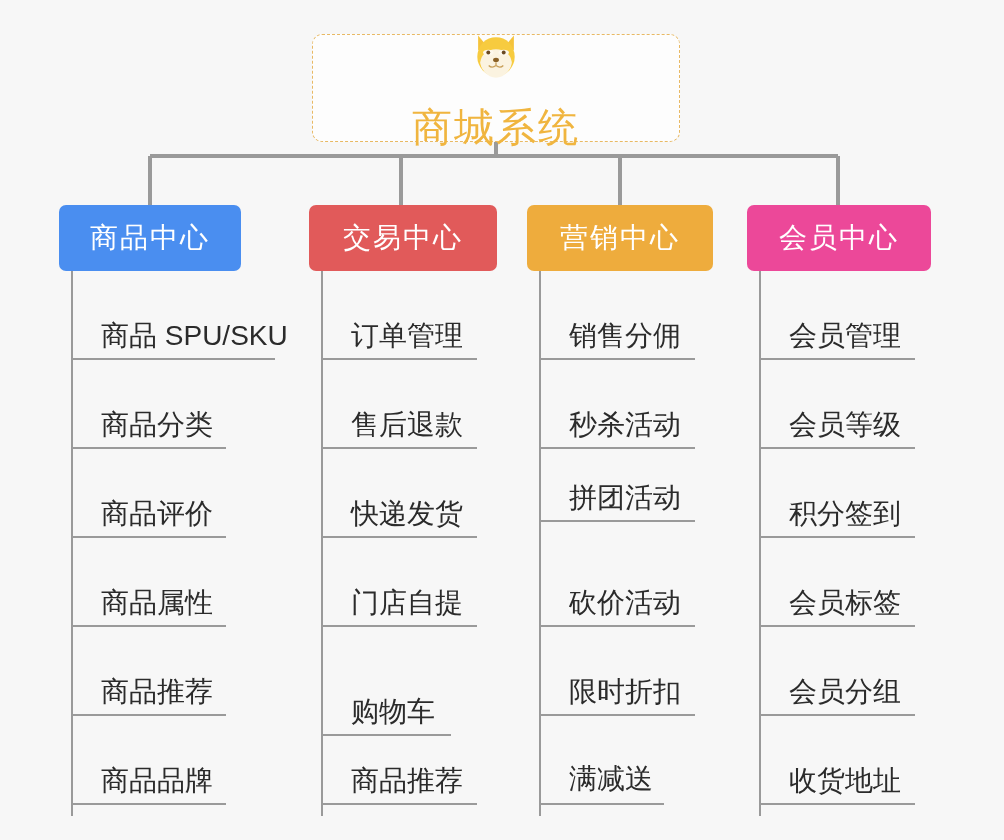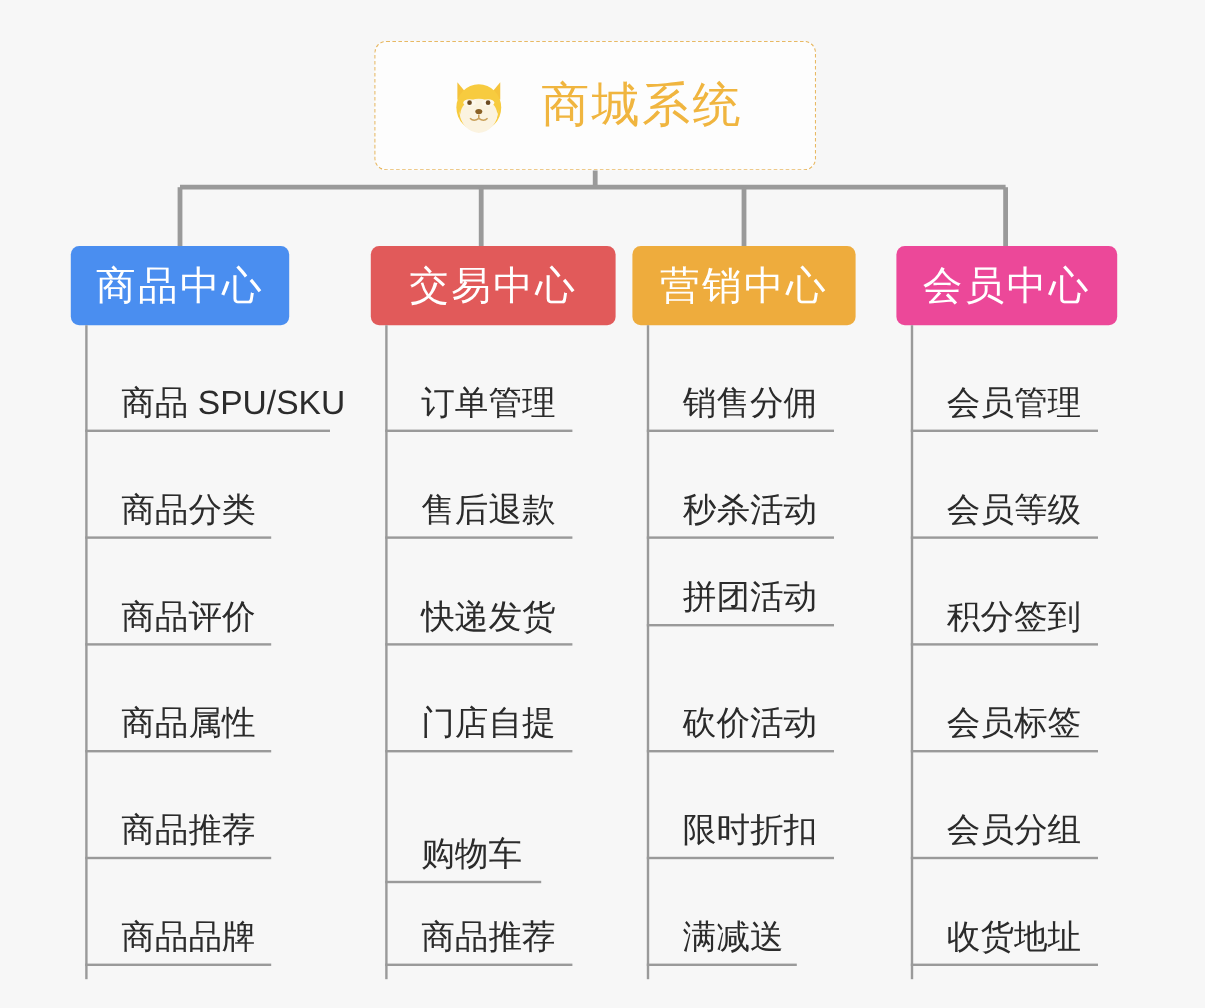--- a/index.html
+++ b/index.html
@@ -16,20 +16,21 @@
   .root-node{
     position:absolute;
     left:312px;top:34px;
     width:368px;height:108px;
     background:#fdfdfd;
     border:1px dashed #e8b964;
     border-radius:10px;
     box-sizing:border-box;
     display:flex;align-items:center;justify-content:center;
     gap:26px;
+    flex-direction:column;
   }
   .root-title{
     font-size:40px;
     color:#f0b53f;
     letter-spacing:2px;
     line-height:1;
     white-space:nowrap;
   }
   .dog-icon{width:52px;height:52px;display:block;flex:0 0 auto;}
 
@@ -40,27 +41,27 @@
   .cat-box{
     position:absolute;
     top:205px;
     height:66px;
     border-radius:7px;
     display:flex;align-items:center;justify-content:center;
     box-sizing:border-box;
   }
   .cat-label{
     color:#ffffff;
-    font-size:33px;
+    font-size:28px;
     letter-spacing:2px;
     white-space:nowrap;
     text-align:right;
   }
   .cat-0{left:59px;width:182px;background:#4a8ef0;}
-  .cat-1{left:309px;width:204px;background:#e15a5a;}
+  .cat-1{left:309px;width:188px;background:#e15a5a;}
   .cat-2{left:527px;width:186px;background:#eeac3d;}
   .cat-3{left:747px;width:184px;background:#ec4899;}
 
   
   .leaf-col{position:absolute;top:271px;}
   .leaf-col.c0{left:59px;width:230px;}
   .leaf-col.c1{left:309px;width:200px;}
   .leaf-col.c2{left:527px;width:200px;}
   .leaf-col.c3{left:747px;width:200px;}
 
@@ -91,21 +92,21 @@
     padding:0 0 6px 30px;
     white-space:nowrap;
     line-height:1.1;
   }
   
   .c0 .leaf-item{width:204px;}
   .c0 .leaf-item.w-narrow{width:155px;}
   .c1 .leaf-item{width:156px;}
   .c1 .leaf-item.w-narrow{width:130px;}
   .c2 .leaf-item{width:156px;}
-  .c2 .leaf-item.w-narrow{width:125px;}
+  .c2 .leaf-item.w-narrow{width:125px;font-family:Liberation Mono, monospace;}
   .c3 .leaf-item{width:156px;}
 </style>
 </head>
 <body>
 
 <div id="mindmap">
 
   <svg class="connectors" viewBox="0 0 1004 840" width="1004" height="840" aria-hidden="true">
 
     <path d="M496,142 L496,155" stroke="#9a9a9a" stroke-width="4" fill="none"></path>

